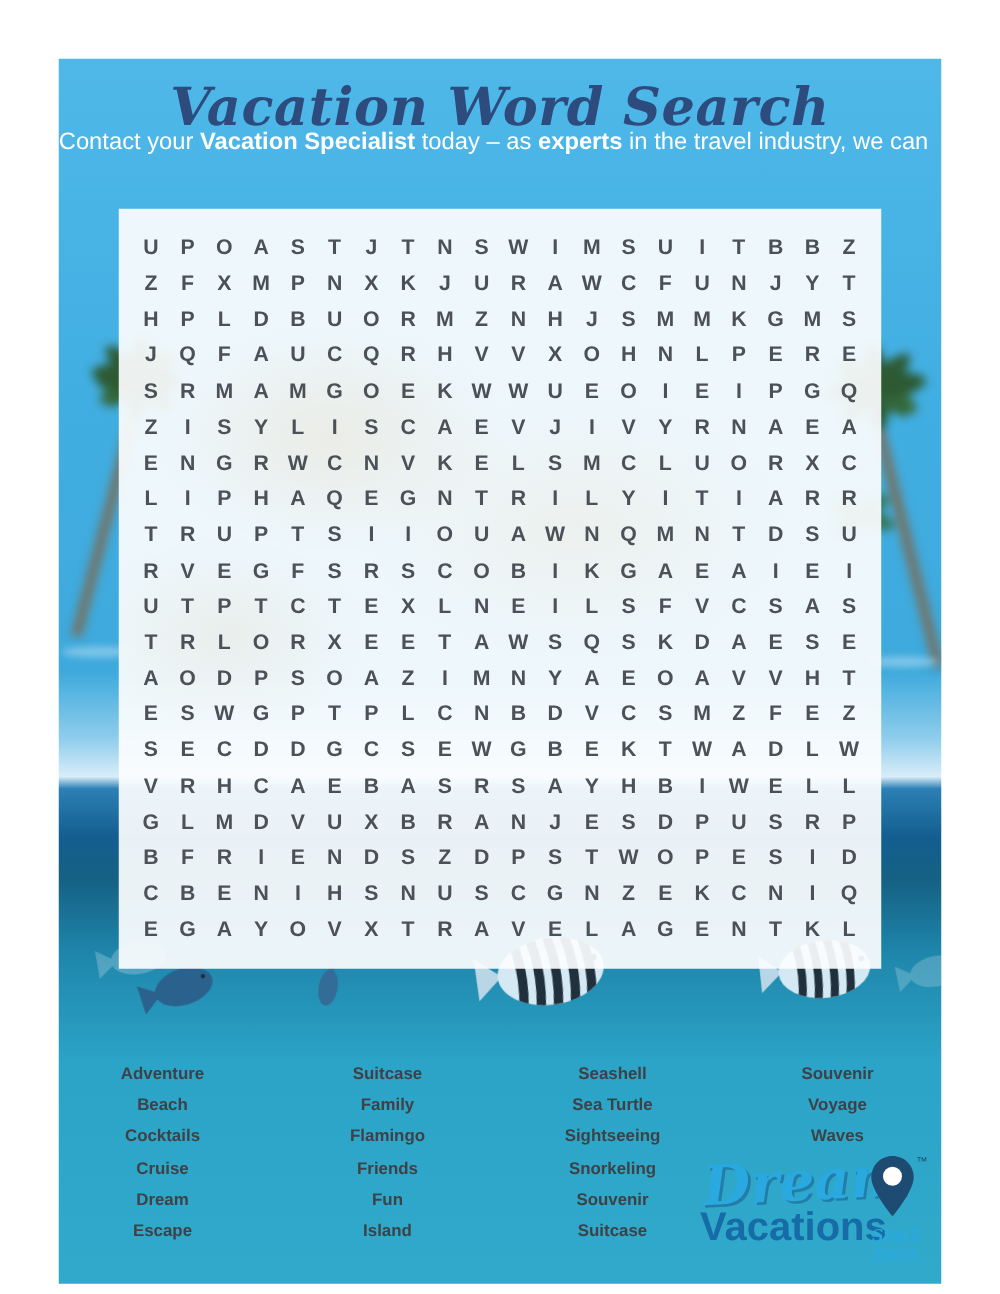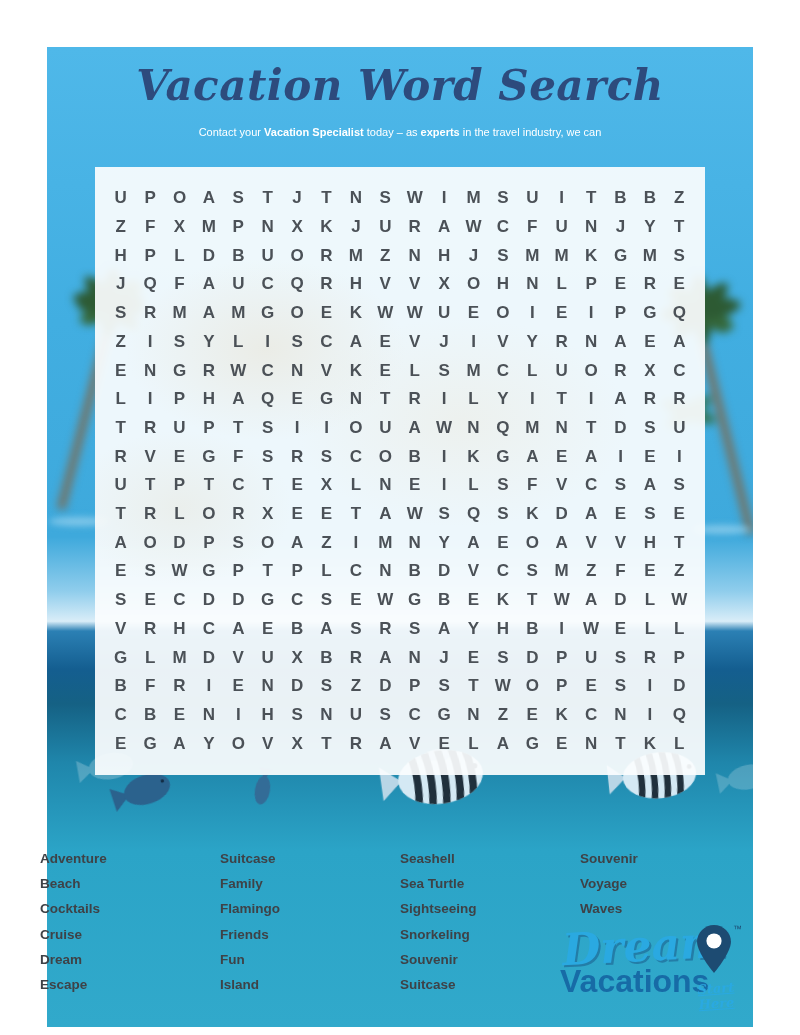--- a/index.html
+++ b/index.html
@@ -26,42 +26,42 @@
   .palm{position:absolute;filter:blur(4px);z-index:1;}
   .wave{position:absolute;height:9px;border-radius:50%;background:rgba(160,214,240,.65);filter:blur(3px);z-index:1;}
   .fish{position:absolute;z-index:1;filter:blur(.6px);}
   
   .title{
     position:absolute;left:0;top:14px;width:100%;text-align:center;z-index:3;
     font-family:"DejaVu Serif",serif;font-style:italic;font-weight:700;
     font-size:42px;color:#2d4b7d;letter-spacing:.5px;
   }
   .subtitle{
-    position:absolute;left:0;top:74px;width:100%;text-align:center;z-index:3;
-    font-size:11px;line-height:22.5px;color:#ffffff;
+    position:absolute;left:0;top:56px;width:100%;text-align:left;z-index:3;
+    font-size:19px;line-height:22.5px;color:#ffffff;
   }
   .subtitle .b{font-weight:700;}
   
   .gridbox{
     position:absolute;left:48px;top:120px;width:610px;height:608px;z-index:2;
     box-sizing:border-box;padding:17px 11px;
     display:grid;grid-template-columns:repeat(20,1fr);grid-template-rows:repeat(20,1fr);
     background:
       radial-gradient(200px 130px at 28% 30%, rgba(231,220,198,.40), rgba(231,220,198,0) 70%),
       radial-gradient(240px 150px at 60% 42%, rgba(236,228,210,.33), rgba(236,228,210,0) 70%),
       radial-gradient(160px 110px at 14% 56%, rgba(228,220,200,.30), rgba(228,220,200,0) 70%),
       rgba(251,253,254,.93);
   }
   .cell{
     display:flex;align-items:center;justify-content:center;
     font-size:17px;font-weight:700;color:#4b5157;
   }
   
   .words{position:absolute;left:40px;top:846px;width:720px;display:flex;}
-  .wcol{flex:1;}
+  .wcol{flex:1;text-align:center;}
   .word{font-size:13.5px;font-weight:600;color:#3e4247;line-height:25.2px;white-space:nowrap;}
   
   .logo{position:absolute;left:556px;top:932px;width:204px;height:80px;}
   .logo .dream{
     position:absolute;left:6px;top:-12px;transform:rotate(-3deg);
     font-family:"DejaVu Serif",serif;font-style:italic;font-weight:700;
     font-size:44px;color:#2aa9e1;text-shadow:2px 2px 0 rgba(23,84,134,.5);
   }
   .logo .pin{position:absolute;left:140px;top:-8px;width:36px;height:50px;}
   .logo .tm{position:absolute;left:177px;top:-8px;font-size:9px;color:#1d4b72;}

